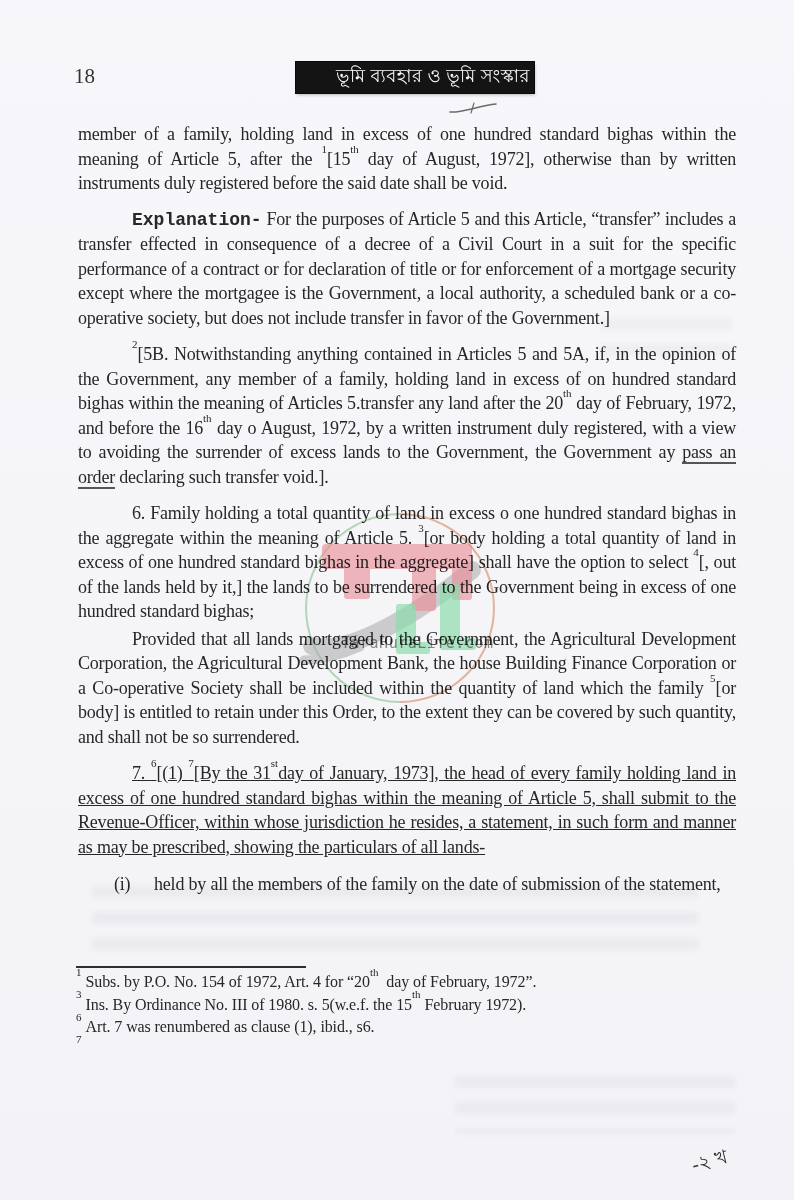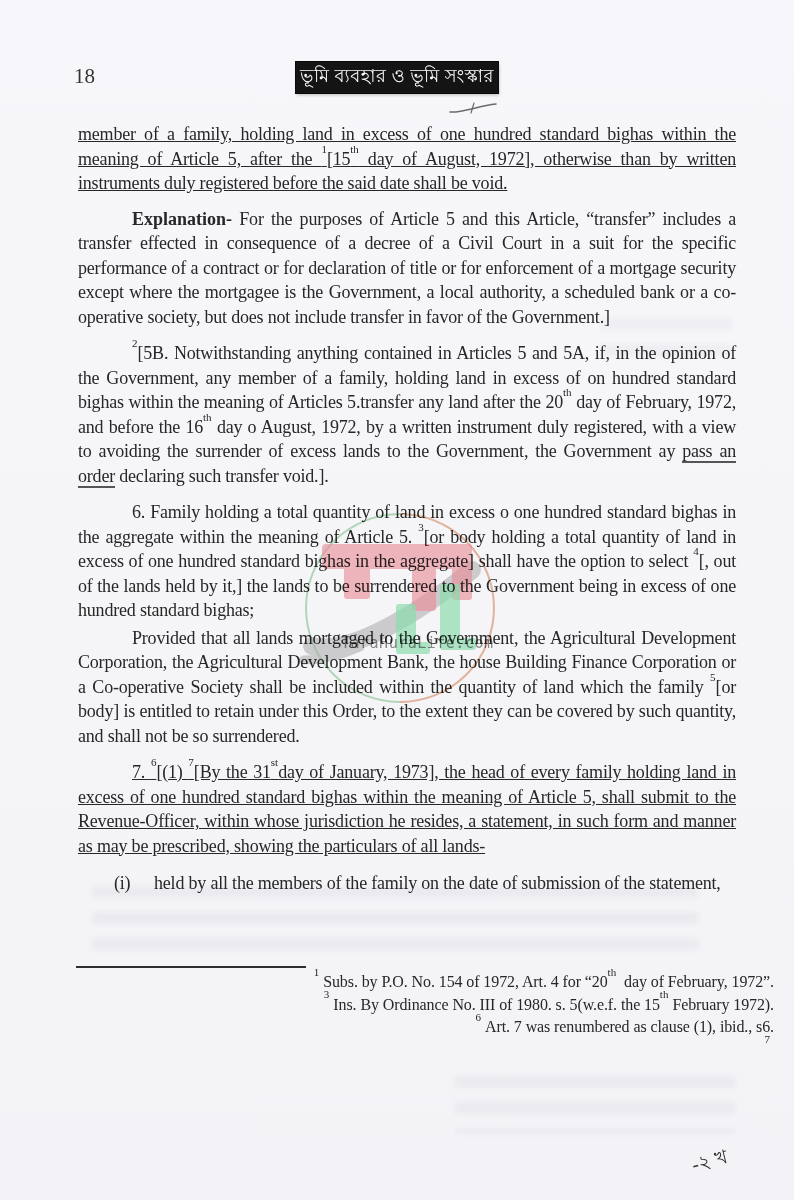--- a/index.html
+++ b/index.html
@@ -13,43 +13,43 @@
     color:#272727;
   }
   
   .pagenum{position:absolute;left:74px;top:64px;font-size:21px;color:#333;}
   .header-box{
     position:absolute;left:296px;top:62px;width:202px;height:31px;
     background:#141414;color:#fdfdfd;
     display:flex;align-items:center;justify-content:center;
     font-size:18px;box-shadow:0 0 0 1px #0a0a0a, 1px 2px 3px rgba(0,0,0,.25);
     font-family:"Liberation Serif","DejaVu Sans",serif;
-    letter-spacing:.5px;white-space:nowrap;
+    letter-spacing:.5px;white-space:nowrap;padding-left:36px;
   }
   .pen-mark{position:absolute;left:448px;top:100px;opacity:.75;}
   
   .body{
     position:absolute;left:78px;top:122px;width:658px;z-index:1;
     font-size:18px;line-height:24.5px;text-align:justify;
     letter-spacing:-0.2px;
   }
   .para{margin:0;text-indent:54px;}
-  .para.first{text-indent:0;text-decoration:underline;}
+  .para.first{text-indent:0;}
   .p2{margin-top:11px;} .p3{margin-top:12px;} .p4{margin-top:12px;}
   .p5{margin-top:3px;}  .p6{margin-top:12px;text-decoration:underline;}
-  .lead{font-weight:bold;letter-spacing:0;}
+  .lead{font-weight:bold;letter-spacing:0;font-family:Liberation Mono, monospace;}
   sup{font-size:11px;line-height:0;position:relative;top:-0.45em;letter-spacing:0;}
   .pen-underline{border-bottom:2px solid rgba(45,45,45,.8);}
   .item{position:relative;margin-top:13px;padding-left:76px;}
   .item-label{position:absolute;left:36px;top:0;}
   
   .fn-rule{position:absolute;left:76px;top:966px;width:230px;height:2px;background:#2d2d2d;z-index:1;}
   .footnotes{
     position:absolute;left:76px;top:971px;width:662px;z-index:1;
-    font-size:16px;line-height:22.5px;text-align:right;letter-spacing:-0.1px;margin-left:36px;
+    font-size:16px;line-height:22.5px;text-align:left;letter-spacing:-0.1px;
   }
   .fn{margin:0;}
   .fn sup{margin-right:4px;}
   
   .footer-mark{
     position:absolute;left:692px;top:1146px;z-index:1;
     font-size:19px;color:#30302f;transform:rotate(-14deg);
     font-family:"Liberation Serif","DejaVu Sans",serif;
   }
   

